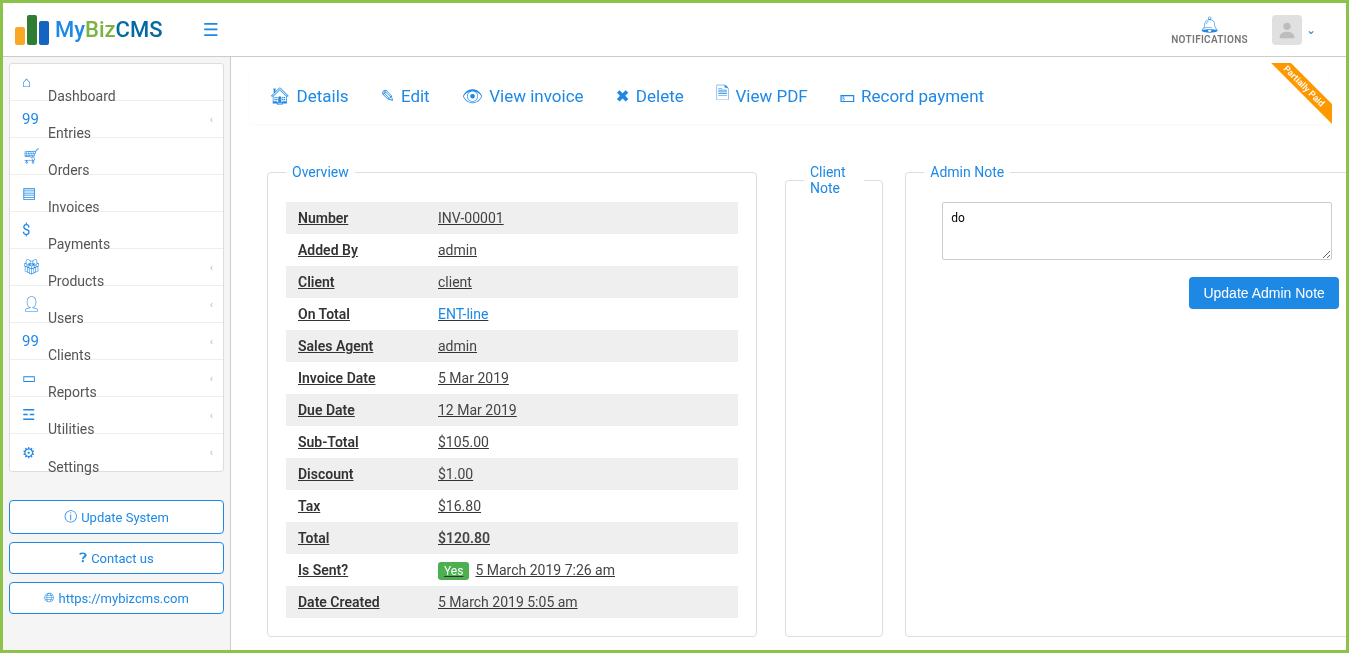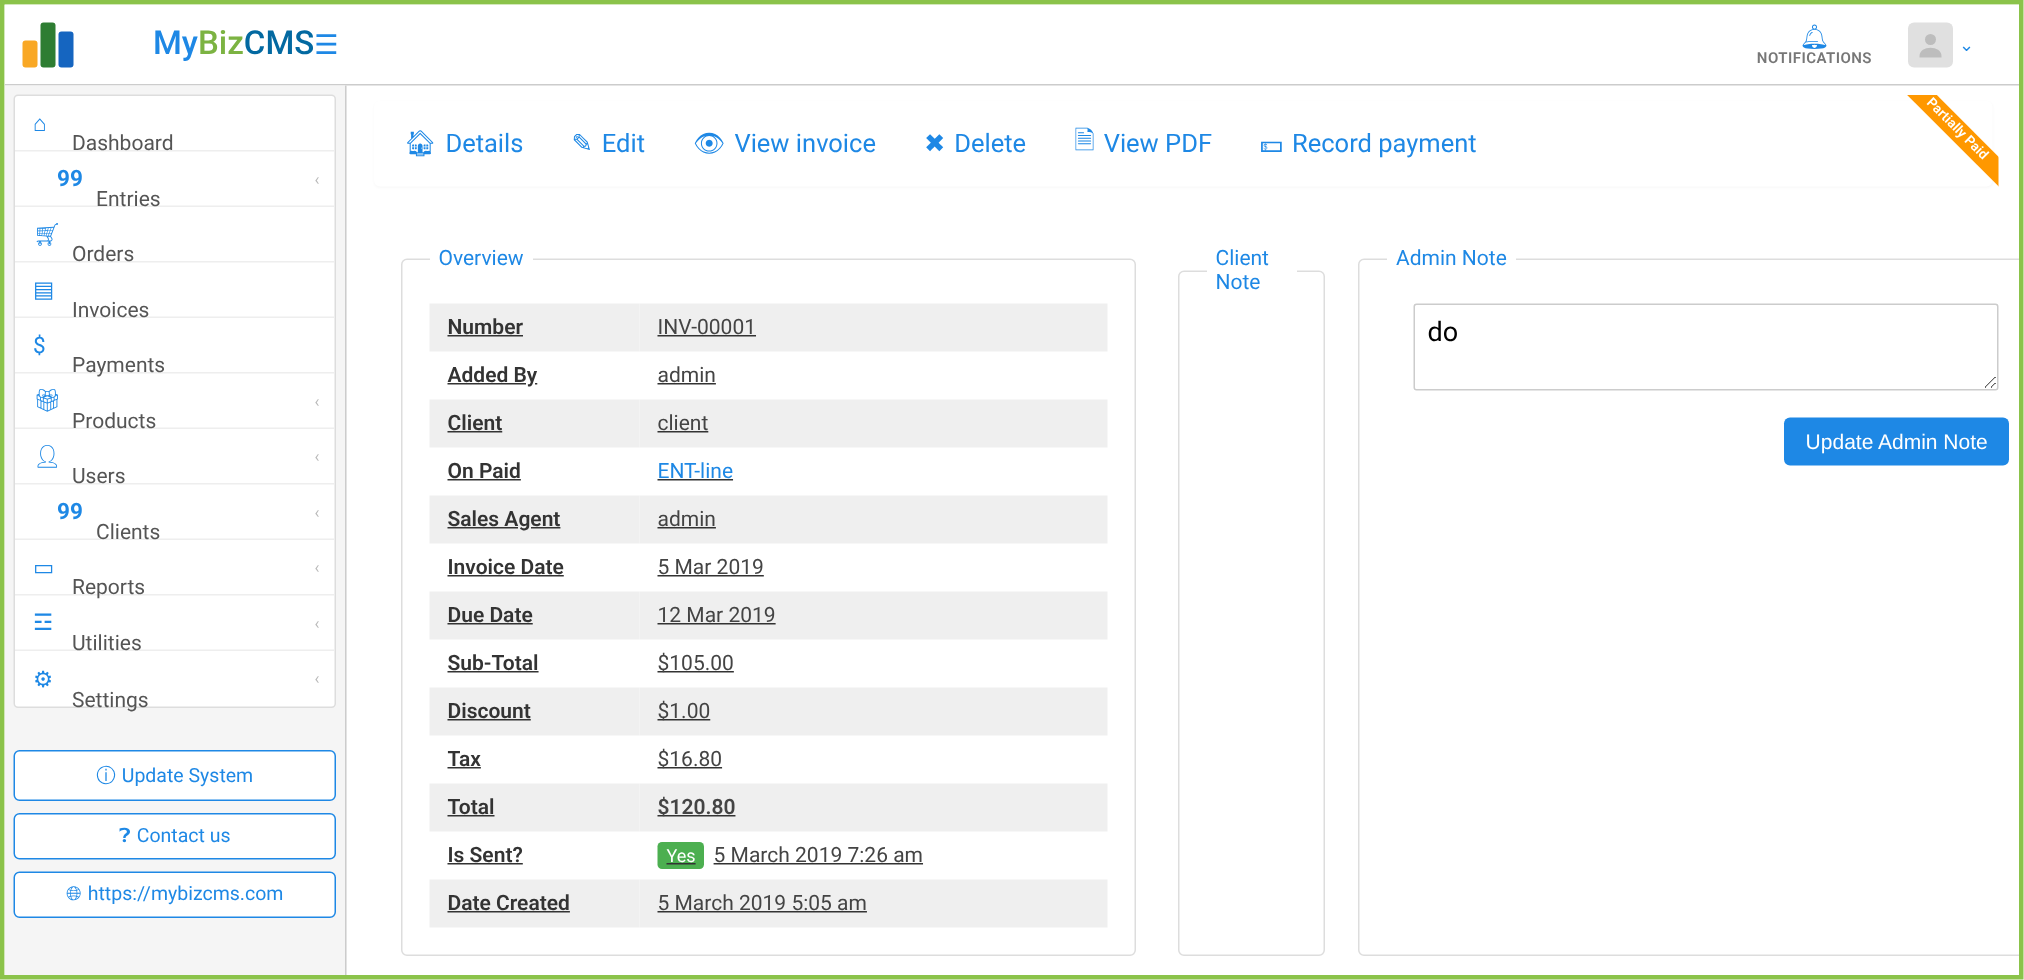--- a/index.html
+++ b/index.html
@@ -7,21 +7,21 @@
   
   .topbar { height: 54px; background: #fff; border-bottom: 1px solid #ccc; display: flex; align-items: center; }
   .logo-area { width: 228px; height: 54px; display: flex; align-items: center; padding-left: 12px; justify-content: space-between; padding-right: 12px; }
   .logo { display: flex; align-items: center; gap: 2px; }
   .logo-bars { display: flex; align-items: flex-end; gap: 2px; }
   .logo-bar { width: 10px; border-radius: 2px; }
   .lb1 { height: 18px; background: #f9a825; }
   .lb2 { height: 30px; background: #2e7d32; }
   .lb3 { height: 24px; background: #1565c0; }
   .logo-text { font-size: 22px; font-weight: 500; margin-left: 4px; }
-  .logo-text .my { color: #1e88e5; margin-left: 47px; }
+  .logo-text .my { color: #1e88e5; }
   .logo-text .biz { color: #7cb342; }
   .logo-text .cms { color: #0369a1; }
   .menu-toggle { color: #1e88e5; font-size: 18px; cursor: pointer; }
   .top-right { margin-left: auto; display: flex; align-items: center; gap: 24px; padding-right: 30px; }
   .notif { text-align: center; color: #777; cursor: pointer; }
   .notif .bell { color: #1e88e5; font-size: 16px; }
   .notif .label { font-size: 10px; font-weight: 600; letter-spacing: 0.3px; }
   .user-ava { display: flex; align-items: center; gap: 4px; cursor: pointer; }
   .avatar { width: 30px; height: 30px; background: #e0e0e0; border-radius: 4px; display: flex; align-items: center; justify-content: center; }
   .avatar svg { fill: #bdbdbd; }
@@ -29,21 +29,21 @@
 
   .main-wrap { display: flex; height: calc(653px - 60px); }
   
   .sidebar { width: 228px; background: #f5f5f5; border-right: 1px solid #ccc; display: flex; flex-direction: column; padding: 6px; }
   .side-inner { background: #fff; border: 1px solid #ddd; border-radius: 3px; flex: 0 0 auto; }
   .side-item { display: flex; align-items: center; height: 37px; padding: 0 12px; cursor: pointer; border-bottom: 1px solid #eee; position: relative; }
   .side-item:last-child { border-bottom: none; }
   .side-item .icon { color: #1e88e5; width: 26px; text-align: left; font-size: 15px; }
   .side-item .lbl { color: #555; font-size: 14px; margin-top: 28px; }
   .side-item .chev { position: absolute; right: 10px; color: #bbb; font-size: 11px; }
-  .nn { font-weight: 700; font-size: 13px; margin-left: 16px; }
+  .nn { font-weight: 400; font-size: 13px; }
   
   .side-buttons { margin-top: 28px; display: flex; flex-direction: column; gap: 8px; }
   .sbtn { border: 1px solid #1e88e5; background: #fff; color: #1e88e5; border-radius: 4px; padding: 7px 0; font-size: 13px; text-align: center; cursor: pointer; display:flex; align-items:center; justify-content:center; gap:4px; }
 
   .content { flex: 1; overflow: auto; padding: 10px 18px 18px 18px; background: #fff; }
   
   .actions-bar { background: #fff; border-radius: 4px; padding: 14px 20px; display: flex; gap: 32px; position: relative; box-shadow: 0 1px 2px rgba(0,0,0,0.03); }
   .action { color: #1e88e5; font-size: 17px; cursor: pointer; display: flex; align-items: center; gap: 6px; }
   .ribbon { position: absolute; top: -4px; right: -4px; width: 64px; height: 64px; overflow: hidden; }
   .ribbon span { position: absolute; display: block; width: 100px; padding: 2px 0; background: #ff9800; color: #fff; font-size: 9px; font-weight: 600; text-align: center; transform: rotate(45deg); top: 16px; right: -22px; }
@@ -56,21 +56,21 @@
   legend { color: #1e88e5; font-size: 14px; padding: 0 6px; }
   
   table.ov { width: 100%; border-collapse: collapse; font-size: 14px; text-decoration: underline; }
   table.ov tr:nth-child(odd) { background: #efefef; }
   table.ov th { text-align: left; font-weight: 600; padding: 8px 12px; width: 140px; color: #333; }
   table.ov td { padding: 8px 12px; color: #444; }
   .link { color: #1e88e5; cursor: pointer; }
   .yes-badge { background: #4caf50; color: #fff; padding: 2px 6px; border-radius: 3px; font-size: 12px; margin-right: 6px; }
   
   .note-box { min-height: 54px; }
-  textarea { width: 390px; height: 58px; border: 1px solid #ccc; border-radius: 2px; padding: 8px; font-family: inherit; font-size: 18px; resize: both; margin-left: 18px; }
+  textarea { width: 390px; height: 58px; border: 1px solid #ccc; border-radius: 2px; padding: 8px; font-family: inherit; font-size: 12px; resize: both; margin-left: 18px; }
   .btn-primary { background: #1e88e5; color: #fff; border: none; border-radius: 4px; padding: 8px 14px; font-size: 14px; cursor: pointer; float: right; margin-top: 14px; }
   
   .shortnote { min-height: 70px; }
   .termsfs textarea { height: 52px; }
   .termsfs .btn-primary { margin-top: 10px; }
 </style>
 </head>
 <body>
 
 <div class="topbar">
@@ -217,21 +217,21 @@
                 </tr>
                 <tr>
                   <th>Added By</th>
                   <td>admin</td>
                 </tr>
                 <tr>
                   <th>Client</th>
                   <td>client</td>
                 </tr>
                 <tr>
-                  <th>On Paid</th>
+                  <th>On Total</th>
                   <td><span class="link">ENT-line</span></td>
                 </tr>
                 <tr>
                   <th>Sales Agent</th>
                   <td>admin</td>
                 </tr>
                 <tr>
                   <th>Invoice Date</th>
                   <td>5 Mar 2019</td>
                 </tr>

